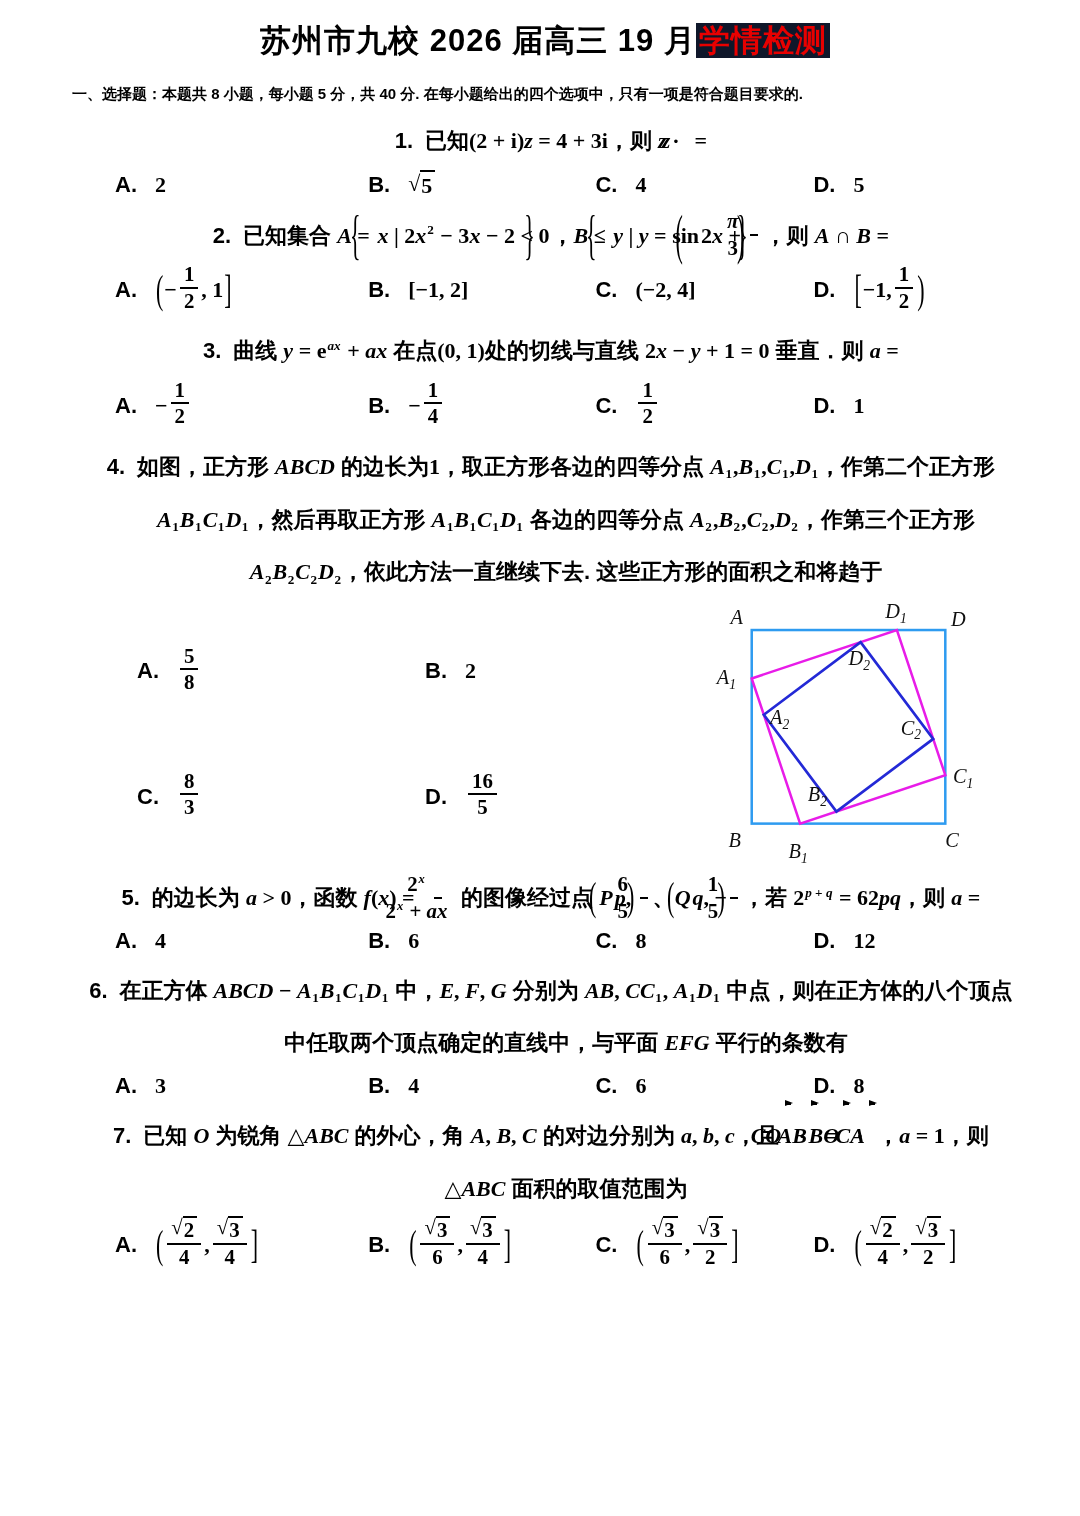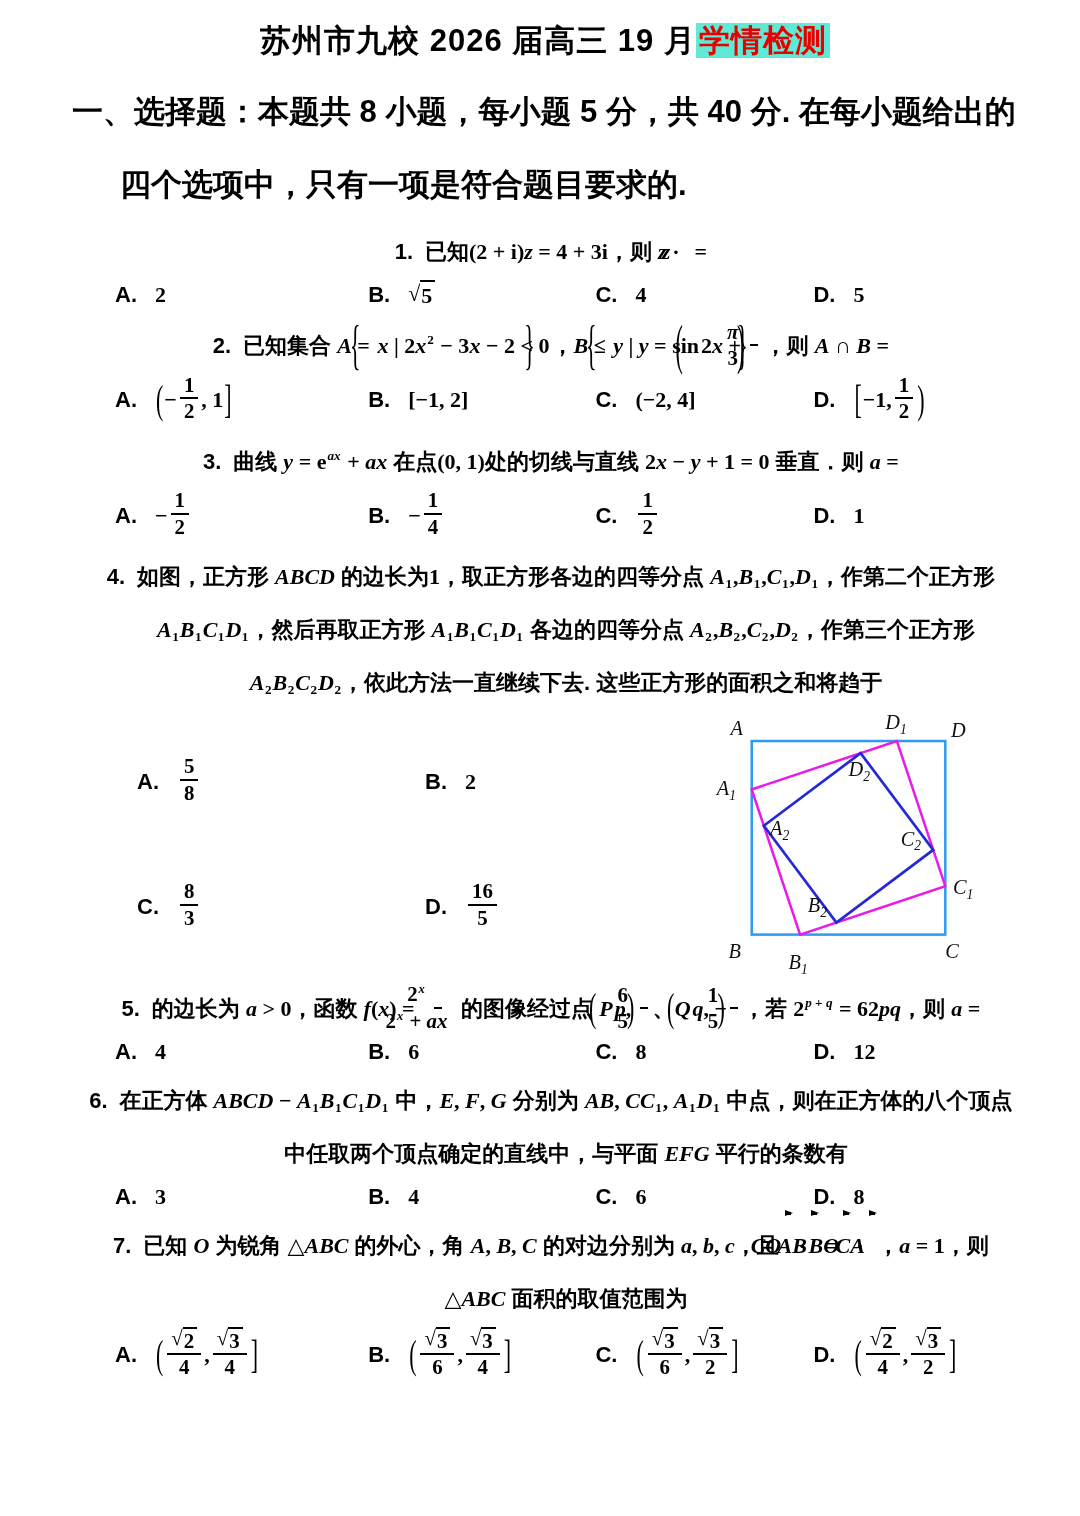--- a/index.html
+++ b/index.html
@@ -5,22 +5,22 @@
   html,body{margin:0;padding:0;}
   body{
     width:1080px;height:1516px;box-sizing:border-box;
     background:#ffffff;color:#000;
     font-family:"Liberation Sans","DejaVu Sans",sans-serif;
     font-weight:700;
     padding:14px 62px 0 72px;
     overflow:hidden;
   }
   .title{text-align:center;font-size:31px;margin:6px 0 14px;letter-spacing:1px;}
-  .title .hl{background:#5eead4;color:#e80000;padding:0 3px;}
-  .section{font-size:31px;line-height:2.35;padding-left:48px;text-indent:-48px;margin:0 0 4px;}
+  .title .hl{background:#0f172a;color:#e80000;padding:0 3px;}
+  .section{font-size:15px;line-height:2.35;padding-left:48px;text-indent:-48px;margin:0 0 4px;}
   .question{margin:3px;text-align:center;}
   .stem{font-size:22px;line-height:2.4;padding-left:42px;text-indent:-42px;}
   .qnum{display:inline-block;width:42px;text-indent:0;}
   
   .cn{font-family:"Liberation Sans","DejaVu Sans",sans-serif;}
   .mi{font-family:"Liberation Serif","DejaVu Serif",serif;font-style:italic;font-weight:700;}
   .mn{font-family:"Liberation Serif","DejaVu Serif",serif;font-weight:700;}
   .sub{font-size:0.6em;vertical-align:-0.32em;margin:0 1px 0 0.5px;}
   .sup{font-size:0.6em;vertical-align:0.65em;margin:0 1px;font-family:"Liberation Serif","DejaVu Serif",serif;font-weight:700;}
   .frac{display:inline-flex;flex-direction:column;align-items:center;vertical-align:middle;

